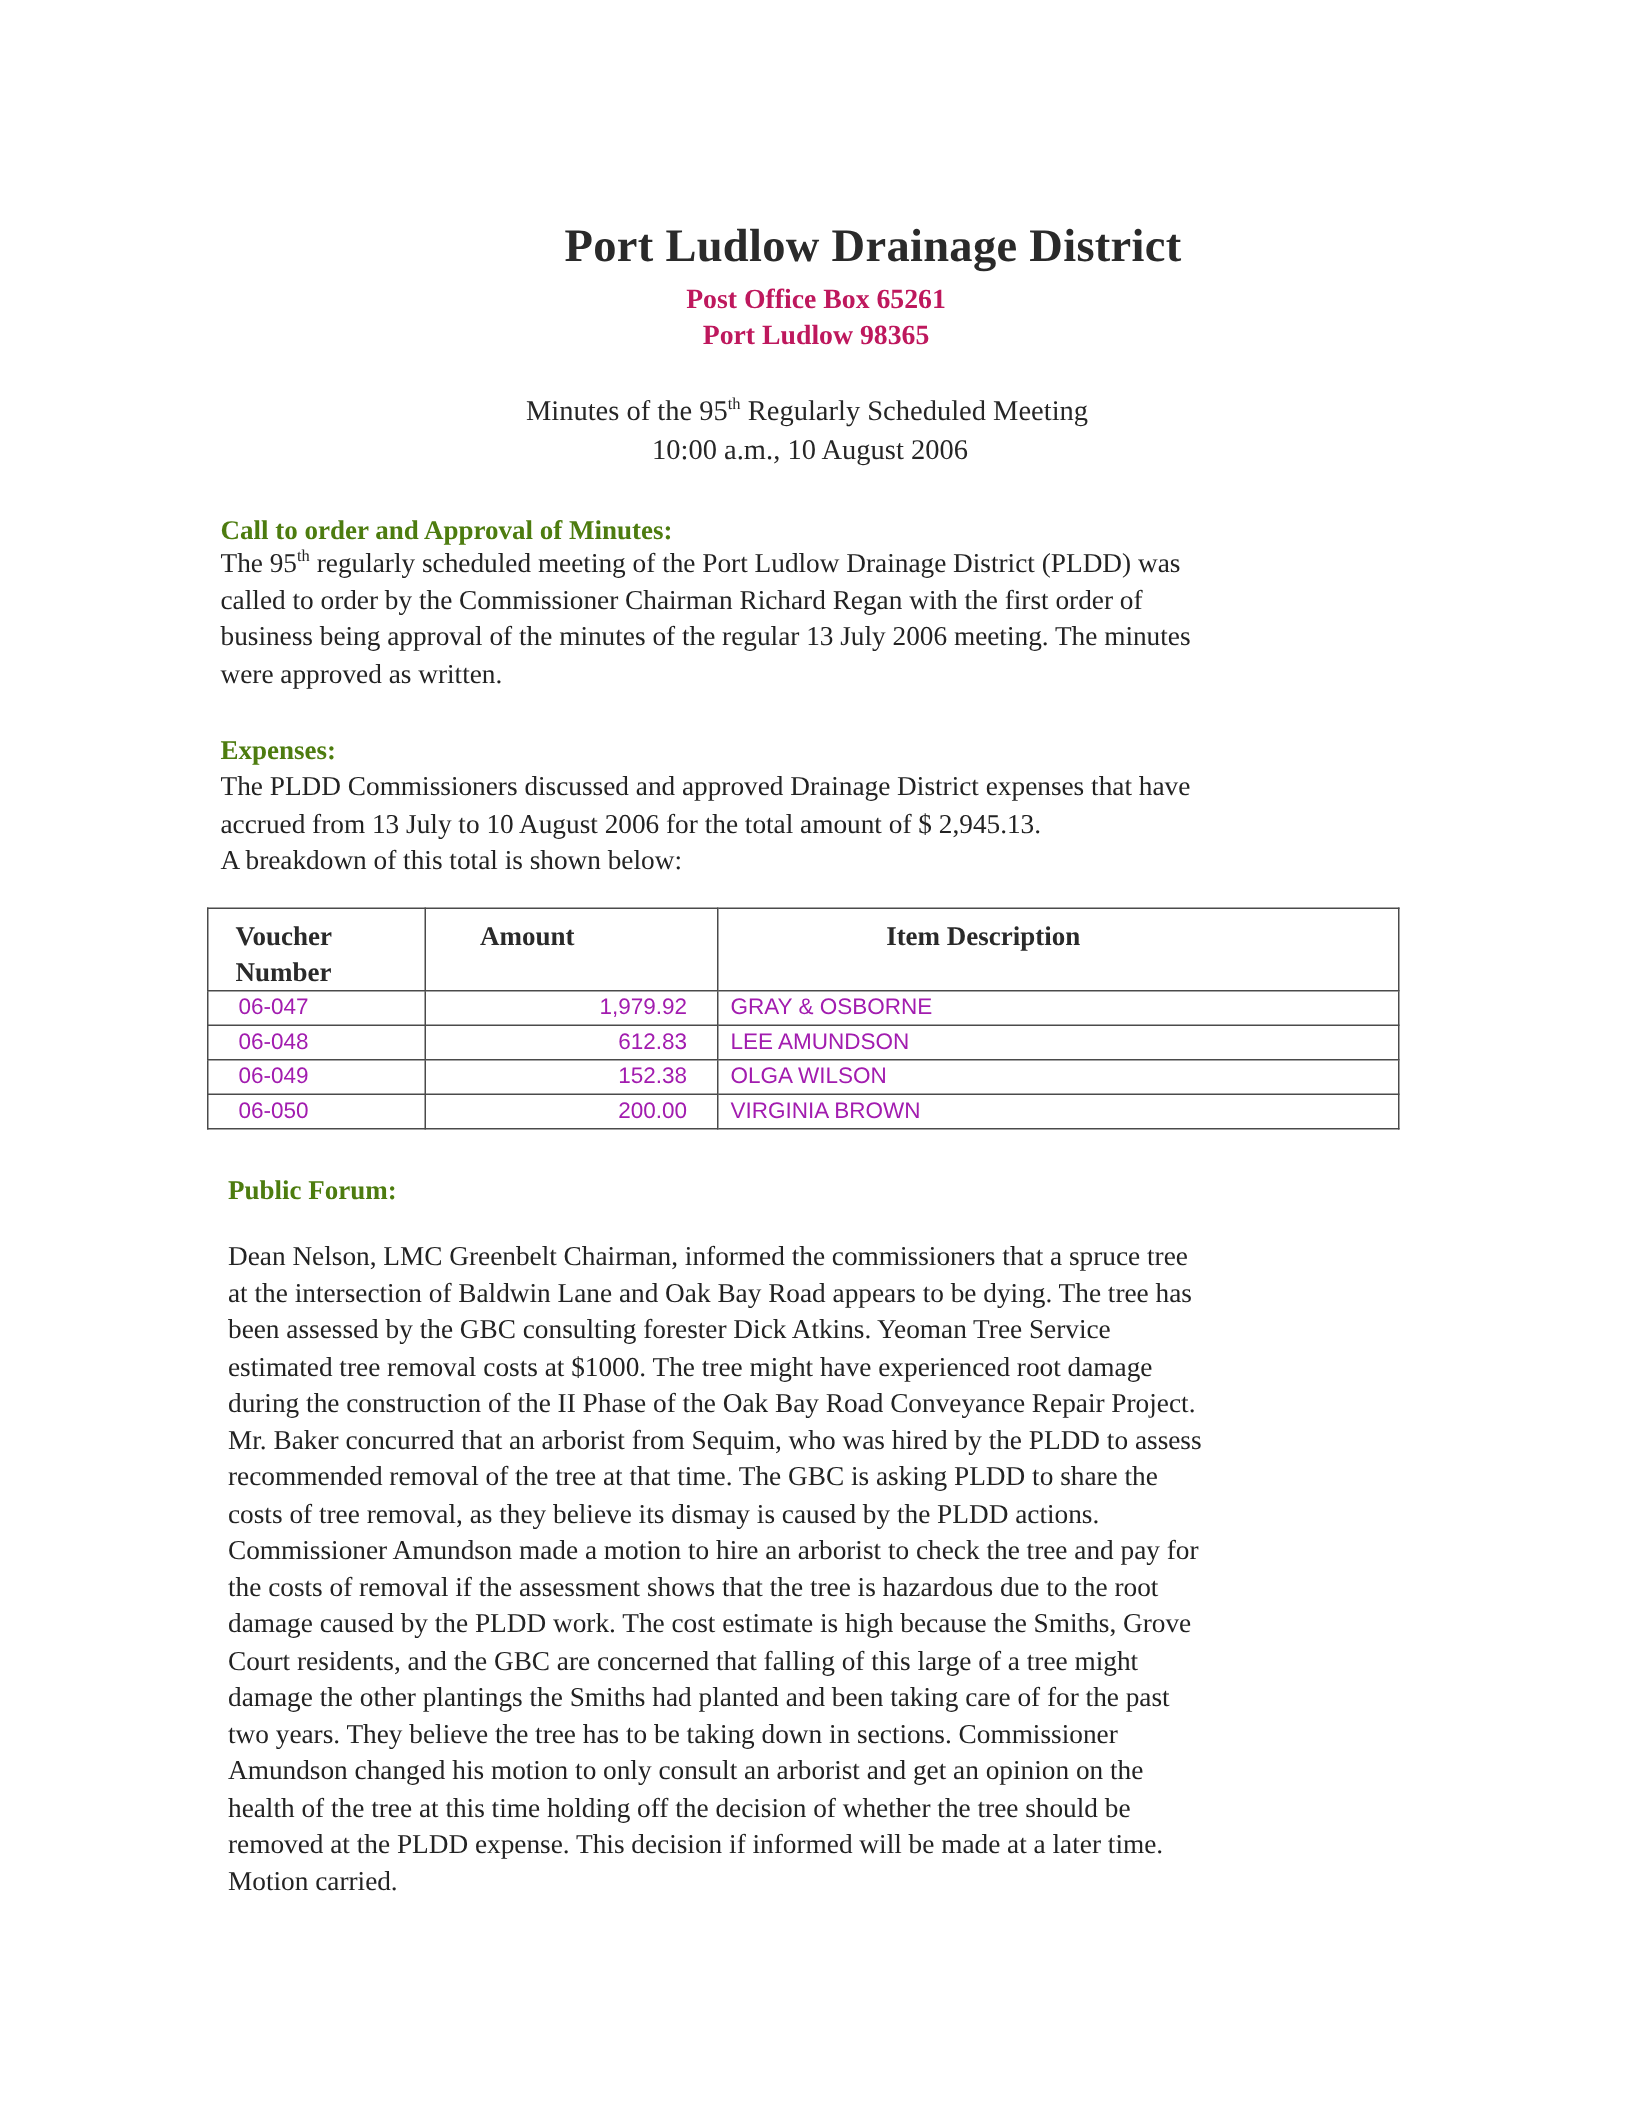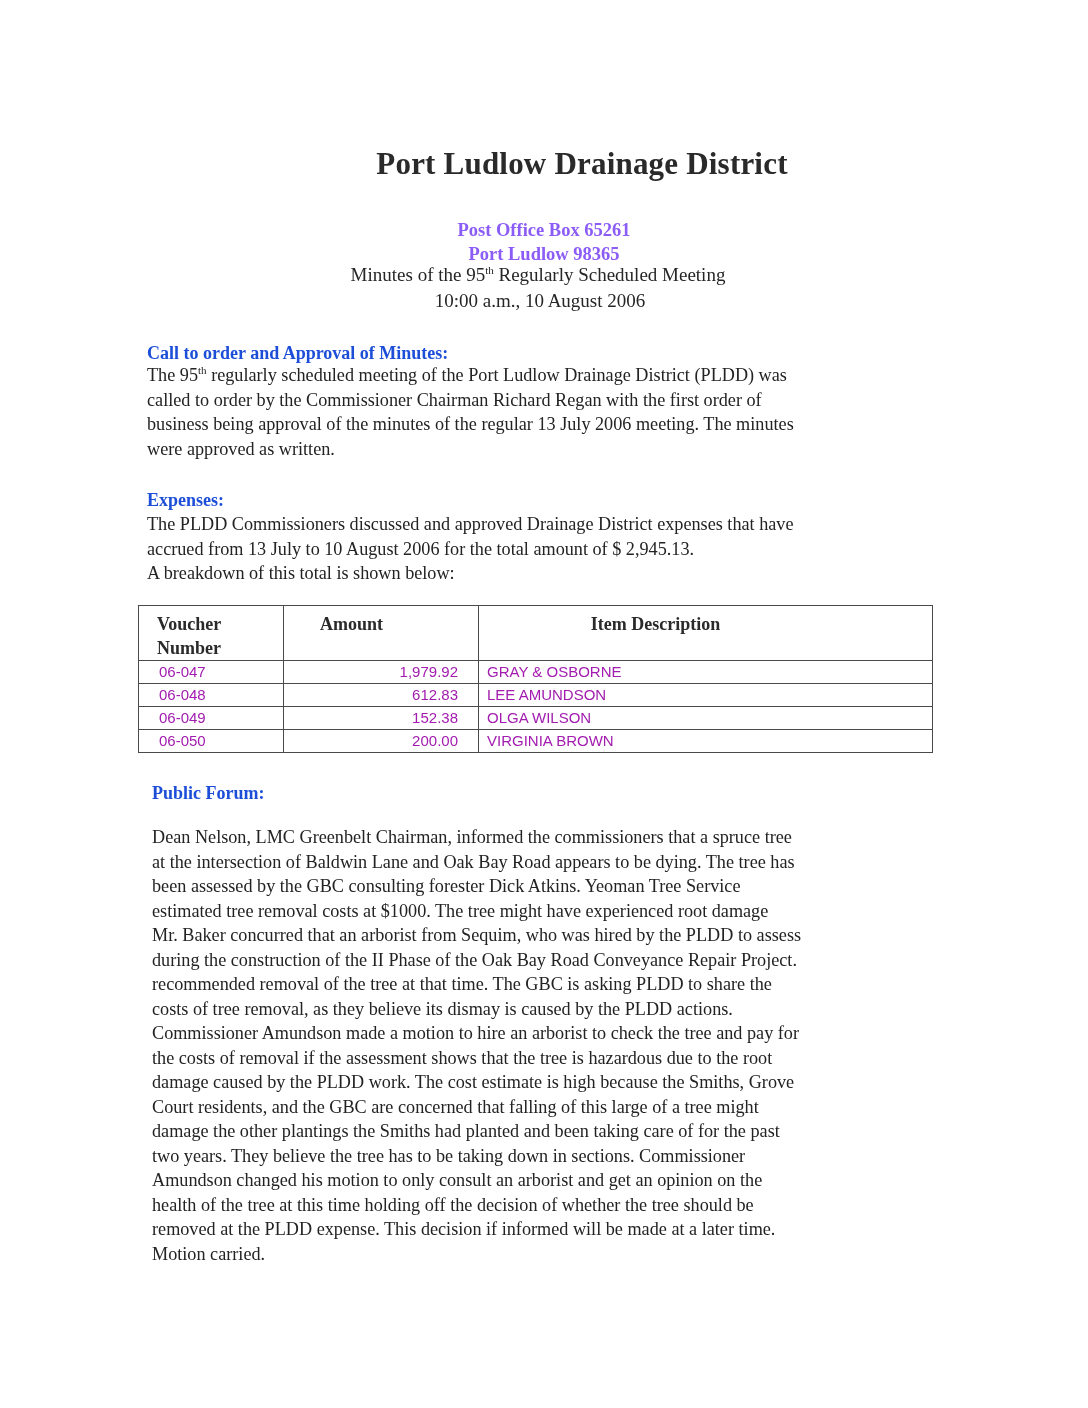--- a/index.html
+++ b/index.html
@@ -11,35 +11,35 @@
   .page { position: absolute; left: 0; top: 0; width: 1088px; height: 1408px; }
 
   .title {
     position: absolute; left: 0; width: 1088px; top: 146px;
     text-align: center; font-weight: bold; font-size: 31px;
     letter-spacing: 0.2px; color: #2a2a2a; padding-left: 40px;
   }
   .title span { display: inline-block; transform: translateX(-2px); }
   .addr {
     position: absolute; left: 0; width: 1088px; text-align: center;
-    font-weight: bold; font-size: 18.5px; color: #8b5cf6; margin-top: 30px;
+    font-weight: bold; font-size: 18.5px; color: #be185d;
   }
   .addr1 { top: 190px; padding-left: 0px; }
   .addr2 { top: 214px; padding-left: 0px; }
   .meeting {
     position: absolute; left: 0; width: 1088px; text-align: center;
     font-size: 19px; color: #262626;
   }
   .meeting1 { top: 264px; margin-left: -6px; }
   .meeting2 { top: 290px; margin-left: -4px; }
   sup { font-size: 11px; vertical-align: super; line-height: 0; }
 
   .heading {
     position: absolute; left: 147px; font-weight: bold; font-size: 18px;
-    color: #1d4ed8;
+    color: #4d7c0f;
   }
   .para {
     position: absolute; left: 147px; width: 790px;
     font-size: 18.2px; line-height: 24.5px; color: #232323;
   }
   .para .line { display: block; white-space: nowrap; }
 
   table.expenses {
     position: absolute; left: 138px; top: 605px; width: 795px;
     border-collapse: collapse; font-size: 17px;
@@ -120,22 +120,22 @@
       </tr>
     </tbody>
   </table>
 
   <div class="heading" style="top:783px; left:152px;">Public Forum:</div>
   <div class="para" style="top:825px; left:152px;">
     <span class="line">Dean Nelson, LMC Greenbelt Chairman, informed the commissioners that a spruce tree</span>
     <span class="line">at the intersection of Baldwin Lane and Oak Bay Road appears to be dying.  The tree has</span>
     <span class="line">been assessed by the GBC consulting forester Dick Atkins.  Yeoman Tree Service</span>
     <span class="line">estimated tree removal costs at $1000.  The tree might have experienced root damage</span>
+    <span class="line">during the construction of the II Phase of the Oak Bay Road Conveyance Repair Project.</span>
     <span class="line">Mr. Baker concurred that an arborist from Sequim, who was hired by the PLDD to assess</span>
-    <span class="line">during the construction of the II Phase of the Oak Bay Road Conveyance Repair Project.</span>
     <span class="line">recommended removal of the tree at that time.  The GBC is asking PLDD to share the</span>
     <span class="line">costs of tree removal, as they believe its dismay is caused by the PLDD actions.</span>
     <span class="line">Commissioner Amundson made a motion to hire an arborist to check the tree and pay for</span>
     <span class="line">the costs of removal if the assessment shows that the tree is hazardous due to the root</span>
     <span class="line">damage caused by the PLDD work.  The cost estimate is high because the Smiths, Grove</span>
     <span class="line">Court residents, and the GBC are concerned that falling of this large of a tree might</span>
     <span class="line">damage the other plantings the Smiths had planted and been taking care of for the past</span>
     <span class="line">two years.  They believe the tree has to be taking down in sections.  Commissioner</span>
     <span class="line">Amundson changed his motion to only consult an arborist and get an opinion on the</span>
     <span class="line">health of the tree at this time holding off the decision of whether the tree should be</span>

